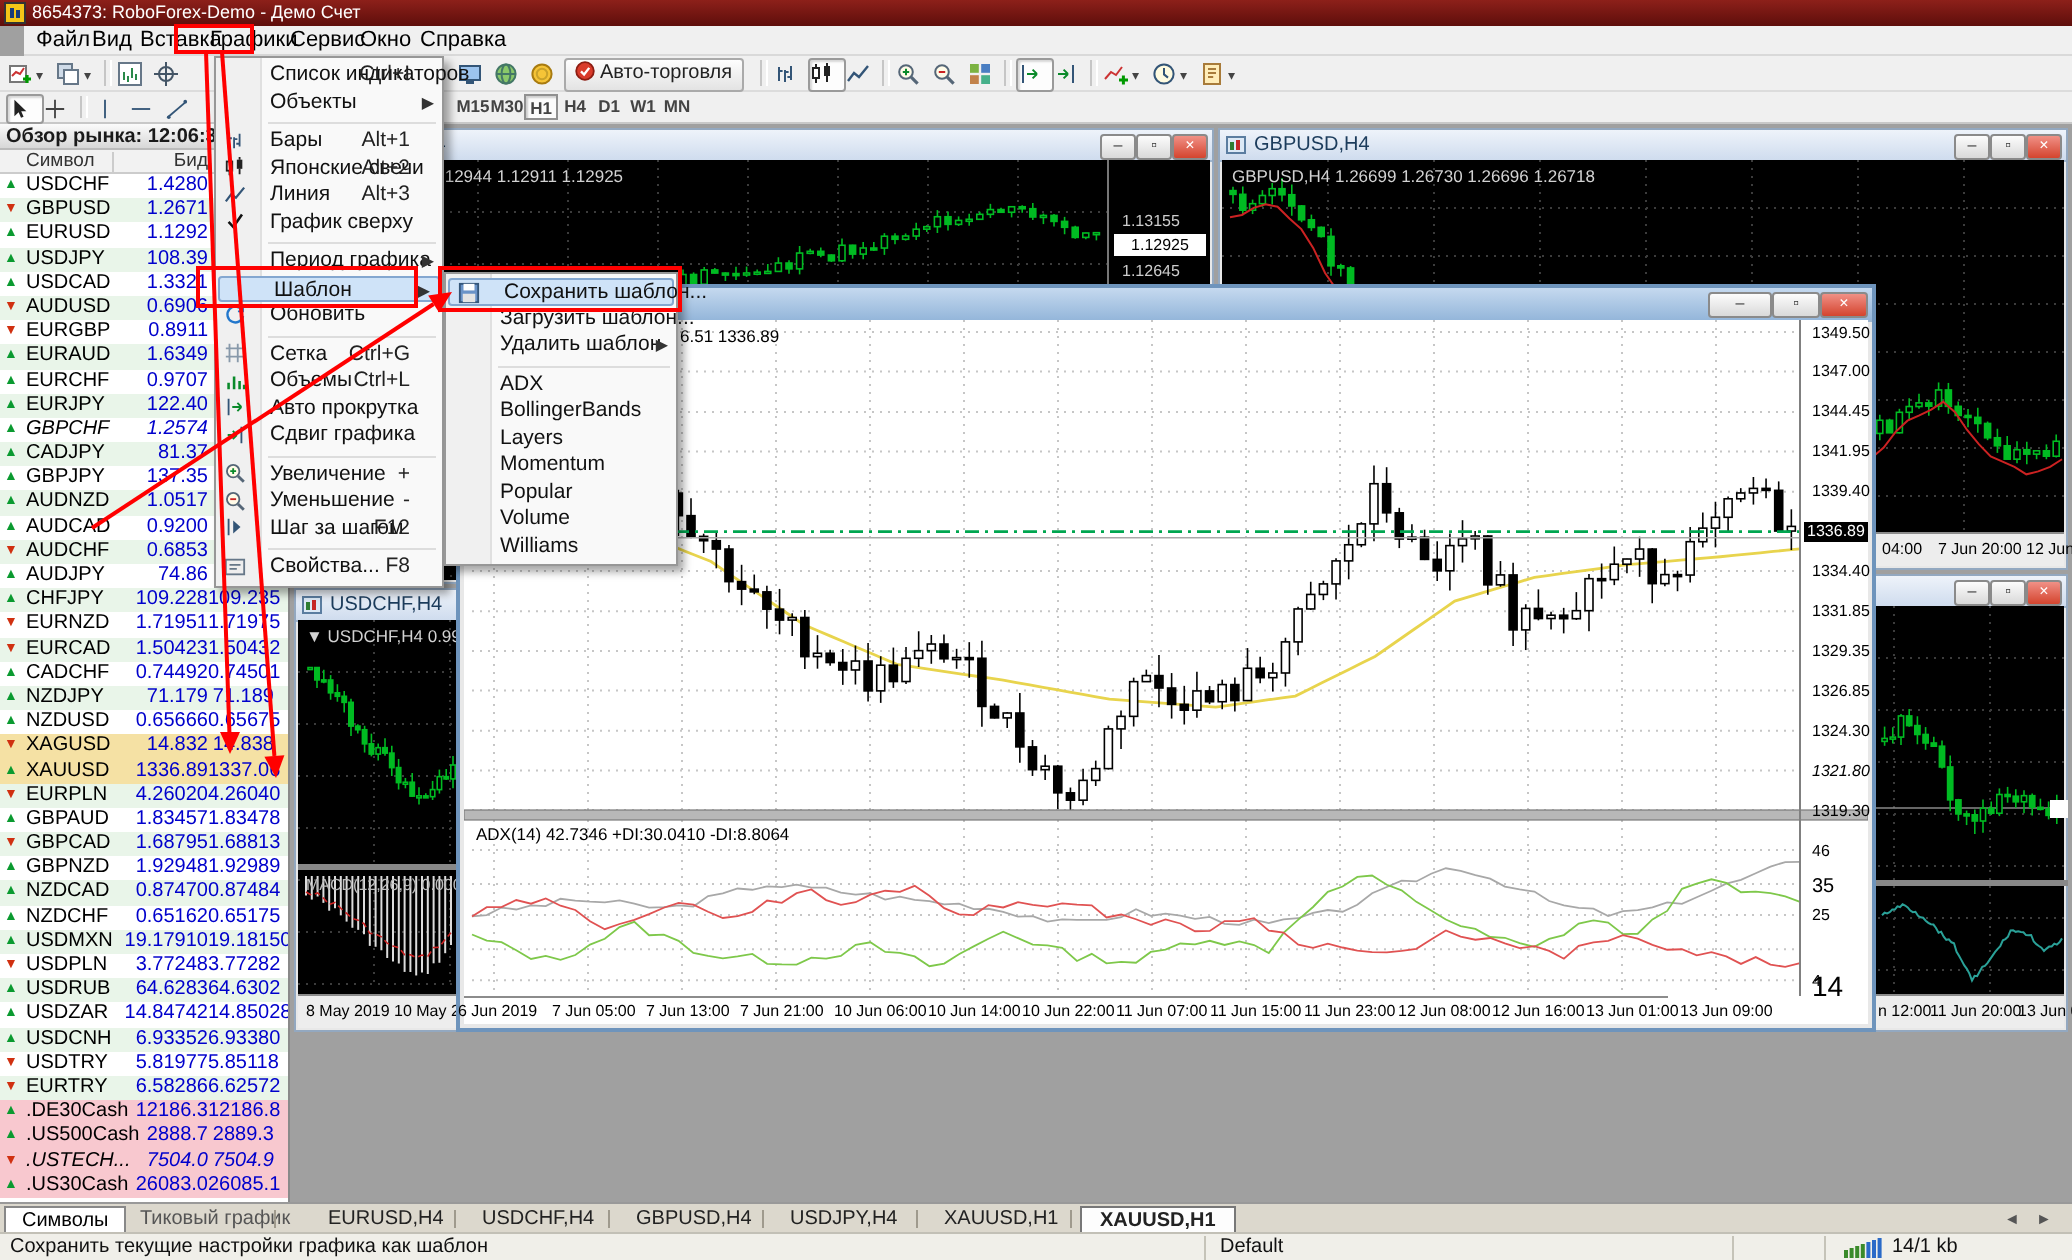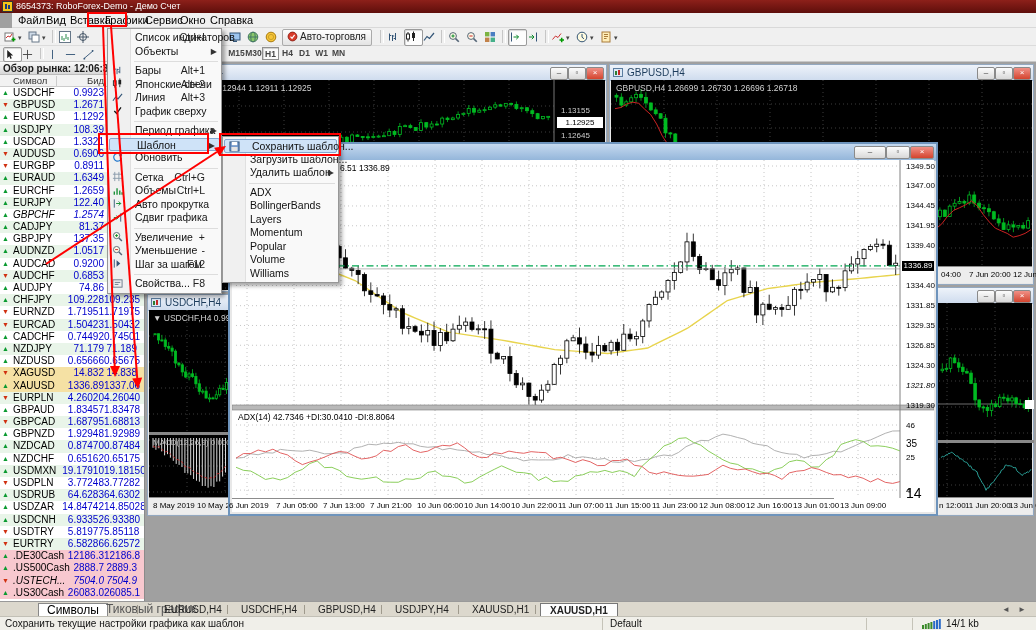--- a/index.html
+++ b/index.html
@@ -66,21 +66,21 @@
   .pitem{position:relative;height:13.5px;line-height:13.5px;font-size:10.5px;color:#111;}
   .pitem .lab{position:absolute;left:27px;top:0;white-space:nowrap;}
   .pitem .sc{position:absolute;right:16px;top:0;color:#222;}
   .pitem .subarr{position:absolute;right:4px;top:0;font-size:8px;color:#333;}
   .pitem .ic{position:absolute;left:4px;top:0.5px;}
   .pitem.hl{background:#cfe3f8;border:1px solid #84a7d0;border-radius:2px;box-sizing:border-box;margin:0 1px;}
   .psep{height:6px;position:relative;}
   .psep:before{content:"";position:absolute;left:26px;right:3px;top:3px;border-top:1px solid #ddd;}
   
   #tabstrip{left:0;top:601px;width:1036px;height:15px;background:#dcd8cd;border-top:1px solid #999;box-sizing:border-box;}
-  .sbtab{position:absolute;top:1px;height:14px;font-size:12px;line-height:13px;padding:0 8px;margin-left:36px;}
+  .sbtab{position:absolute;top:1px;height:14px;font-size:10px;line-height:13px;padding:0 8px;}
   .sbtab.active{background:#fff;border:1px solid #888;border-bottom:none;font-weight:normal;}
   .ctab{position:absolute;top:1px;height:14px;font-size:10px;line-height:13px;padding:0 9px;color:#222;}
   .ctab.active{background:#fdfdfd;border:1px solid #777;border-bottom:none;font-weight:bold;}
   .ctabsep{position:absolute;top:3px;width:1px;height:9px;background:#9f9a8d;}
   #statusbar{left:0;top:616px;width:1036px;height:14px;background:#f0efe9;border-top:1px solid #c2c0b6;
              font-size:10px;line-height:13px;color:#111;box-sizing:border-box;}
   .ssep{position:absolute;top:1px;width:1px;height:12px;background:#c5c3b8;}
   svg{display:block;}
   .annot{pointer-events:none;}
 </style>
@@ -274,21 +274,21 @@
     <div id="mwcols">
         <div style="position: absolute; left: 13px; top: 0px;">Символ</div>
         <div style="position: absolute; left: 60px; width: 44px; top: 0px; text-align: right;">Бид</div>
         <div style="position: absolute; left: 104px; width: 32px; top: 0px; text-align: right;">Аск</div>
         <div style="position: absolute; left: 56px; top: 1px; width: 1px; height: 10px; background: rgb(204, 204, 204);"></div>
       </div>
     <div id="mwrows">
         <div class="mwrow" style="background: rgb(255, 255, 255);">
           <div class="arr" style="color: rgb(10, 154, 48);">▲</div>
           <div class="sym">USDCHF</div>
-          <div class="bid">0.9923</div>
+          <div class="bid">1.4280</div>
           <div class="ask"></div>
         </div>
         <div class="mwrow" style="background: rgb(233, 245, 233);">
           <div class="arr" style="color: rgb(208, 48, 16);">▼</div>
           <div class="sym">GBPUSD</div>
           <div class="bid">1.2671</div>
           <div class="ask"></div>
         </div>
         <div class="mwrow" style="background: rgb(255, 255, 255);">
           <div class="arr" style="color: rgb(10, 154, 48);">▲</div>
@@ -322,21 +322,21 @@
         </div>
         <div class="mwrow" style="background: rgb(233, 245, 233);">
           <div class="arr" style="color: rgb(10, 154, 48);">▲</div>
           <div class="sym">EURAUD</div>
           <div class="bid">1.6349</div>
           <div class="ask"></div>
         </div>
         <div class="mwrow" style="background: rgb(255, 255, 255);">
           <div class="arr" style="color: rgb(10, 154, 48);">▲</div>
           <div class="sym">EURCHF</div>
-          <div class="bid">1.2659</div>
+          <div class="bid">0.9707</div>
           <div class="ask"></div>
         </div>
         <div class="mwrow" style="background: rgb(233, 245, 233);">
           <div class="arr" style="color: rgb(10, 154, 48);">▲</div>
           <div class="sym">EURJPY</div>
           <div class="bid">122.40</div>
           <div class="ask"></div>
         </div>
         <div class="mwrow" style="background: rgb(255, 255, 255); font-style: italic;">
           <div class="arr" style="color: rgb(10, 154, 48);">▲</div>

